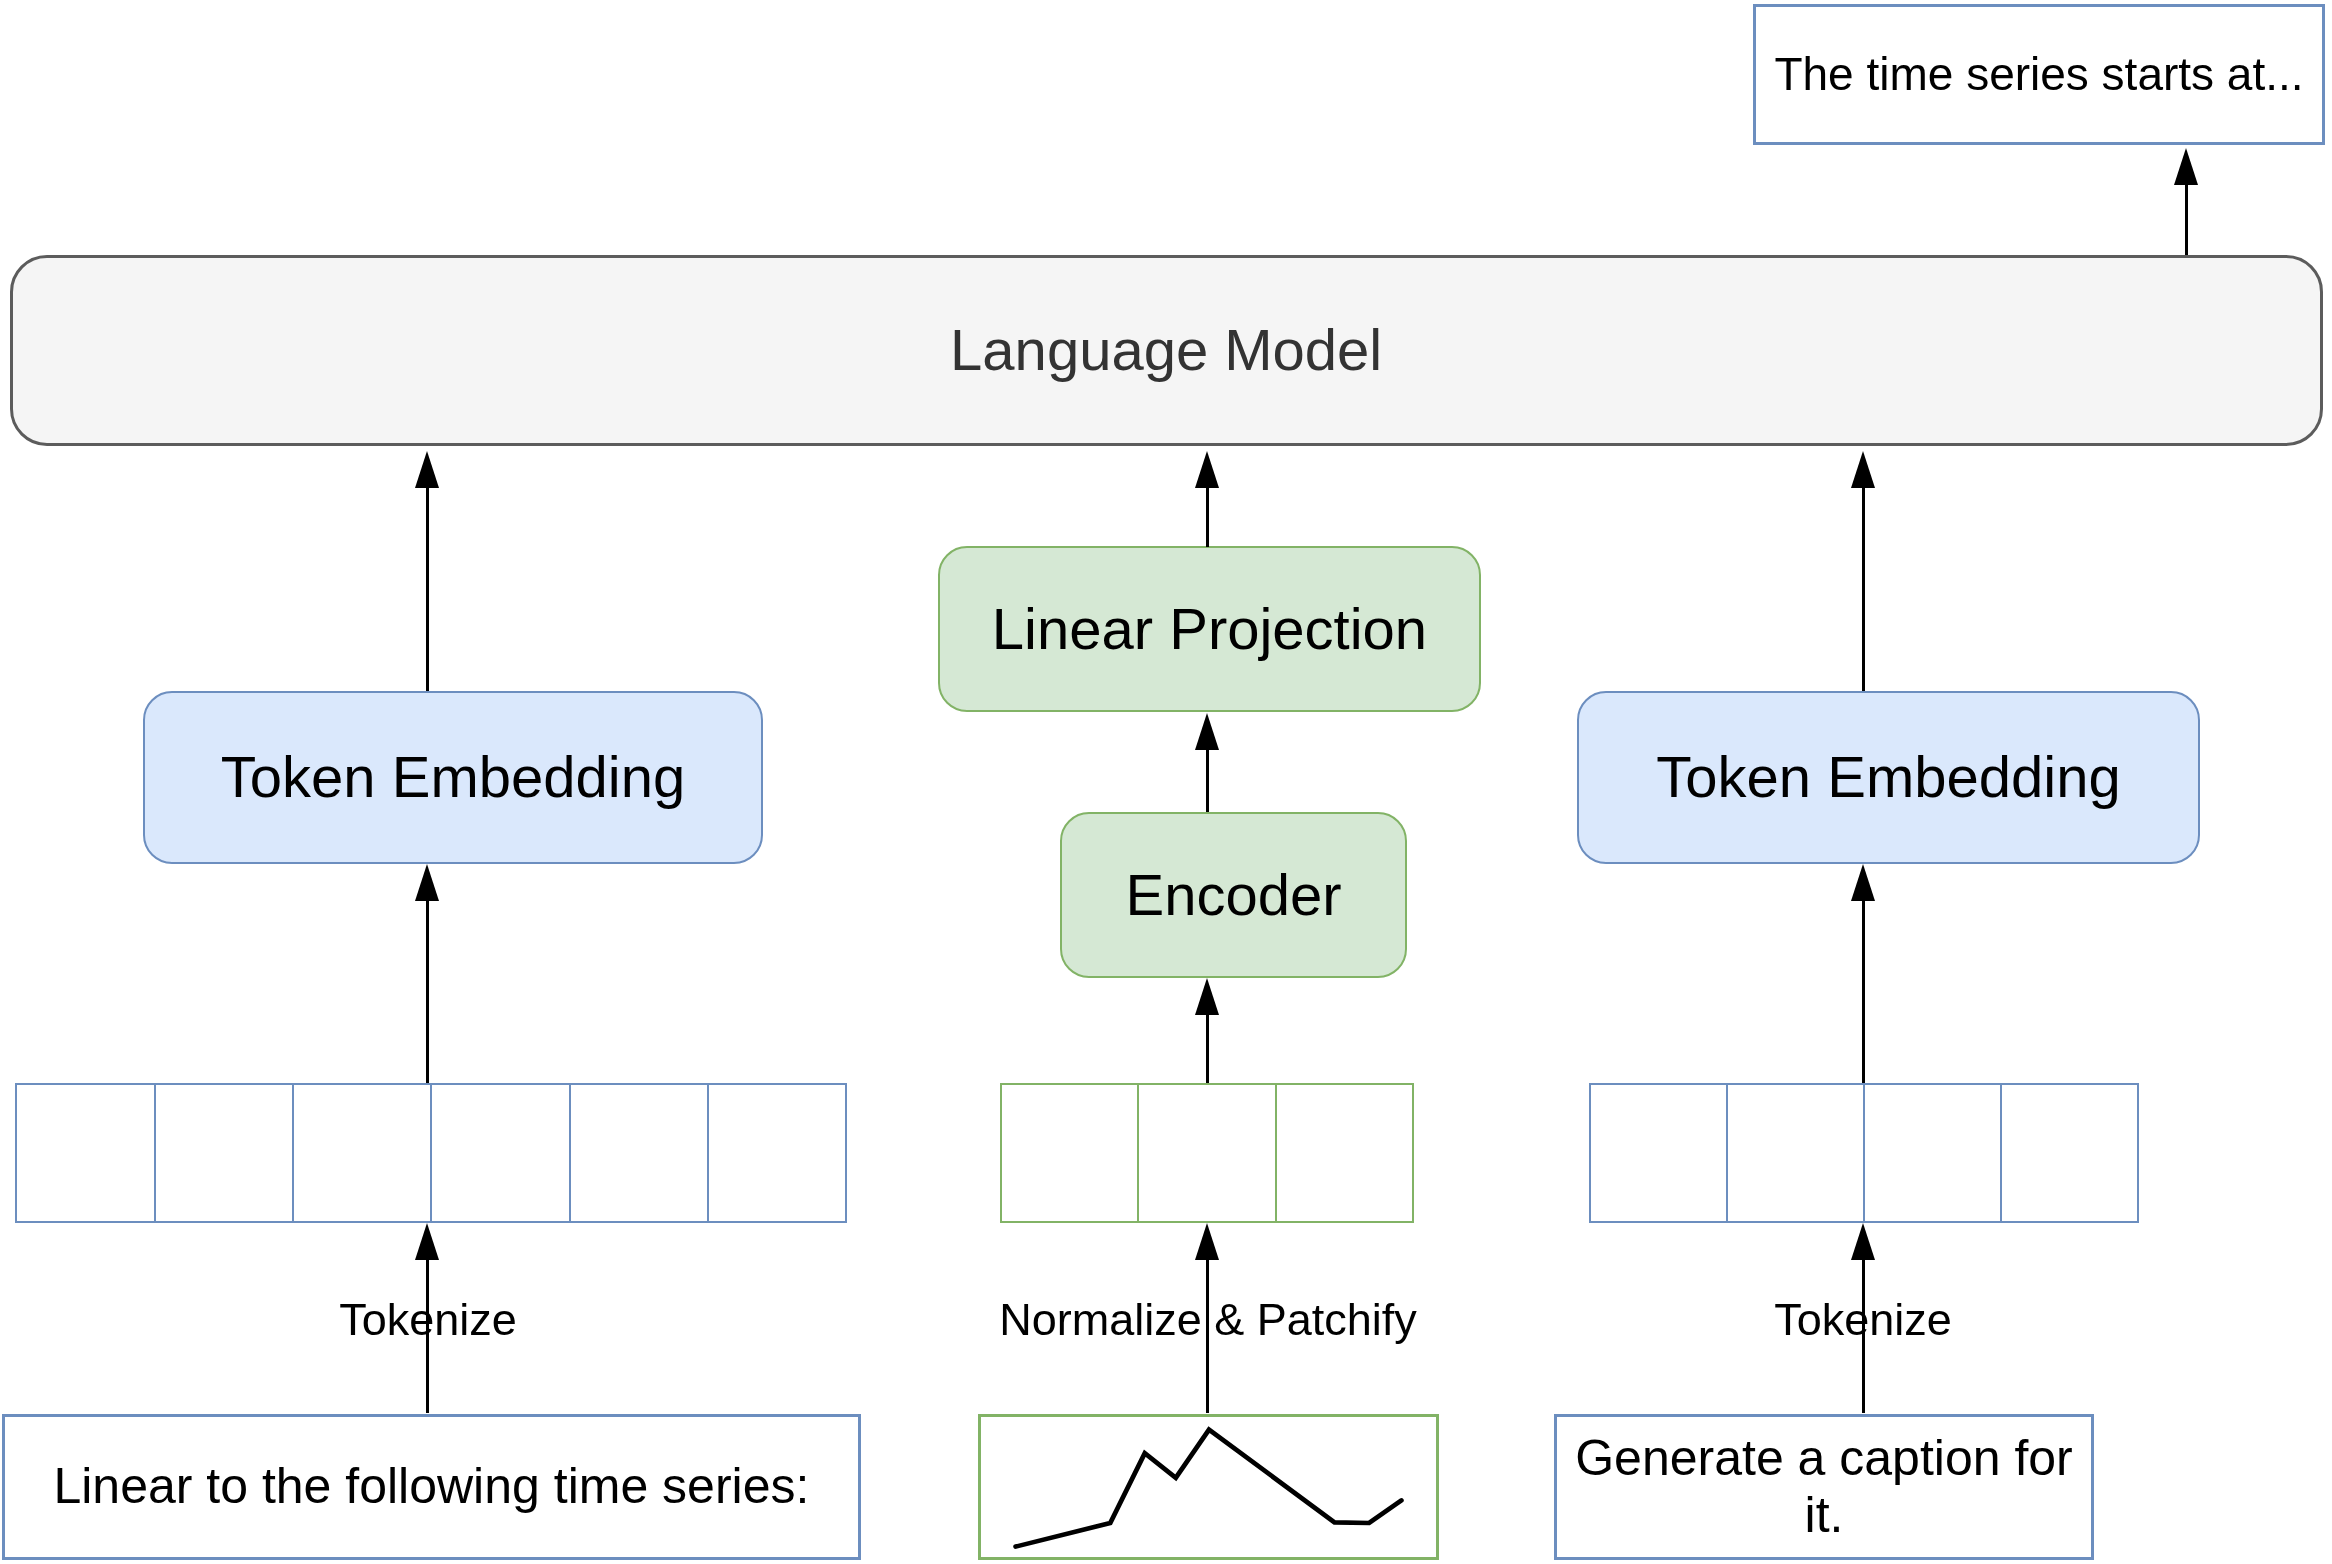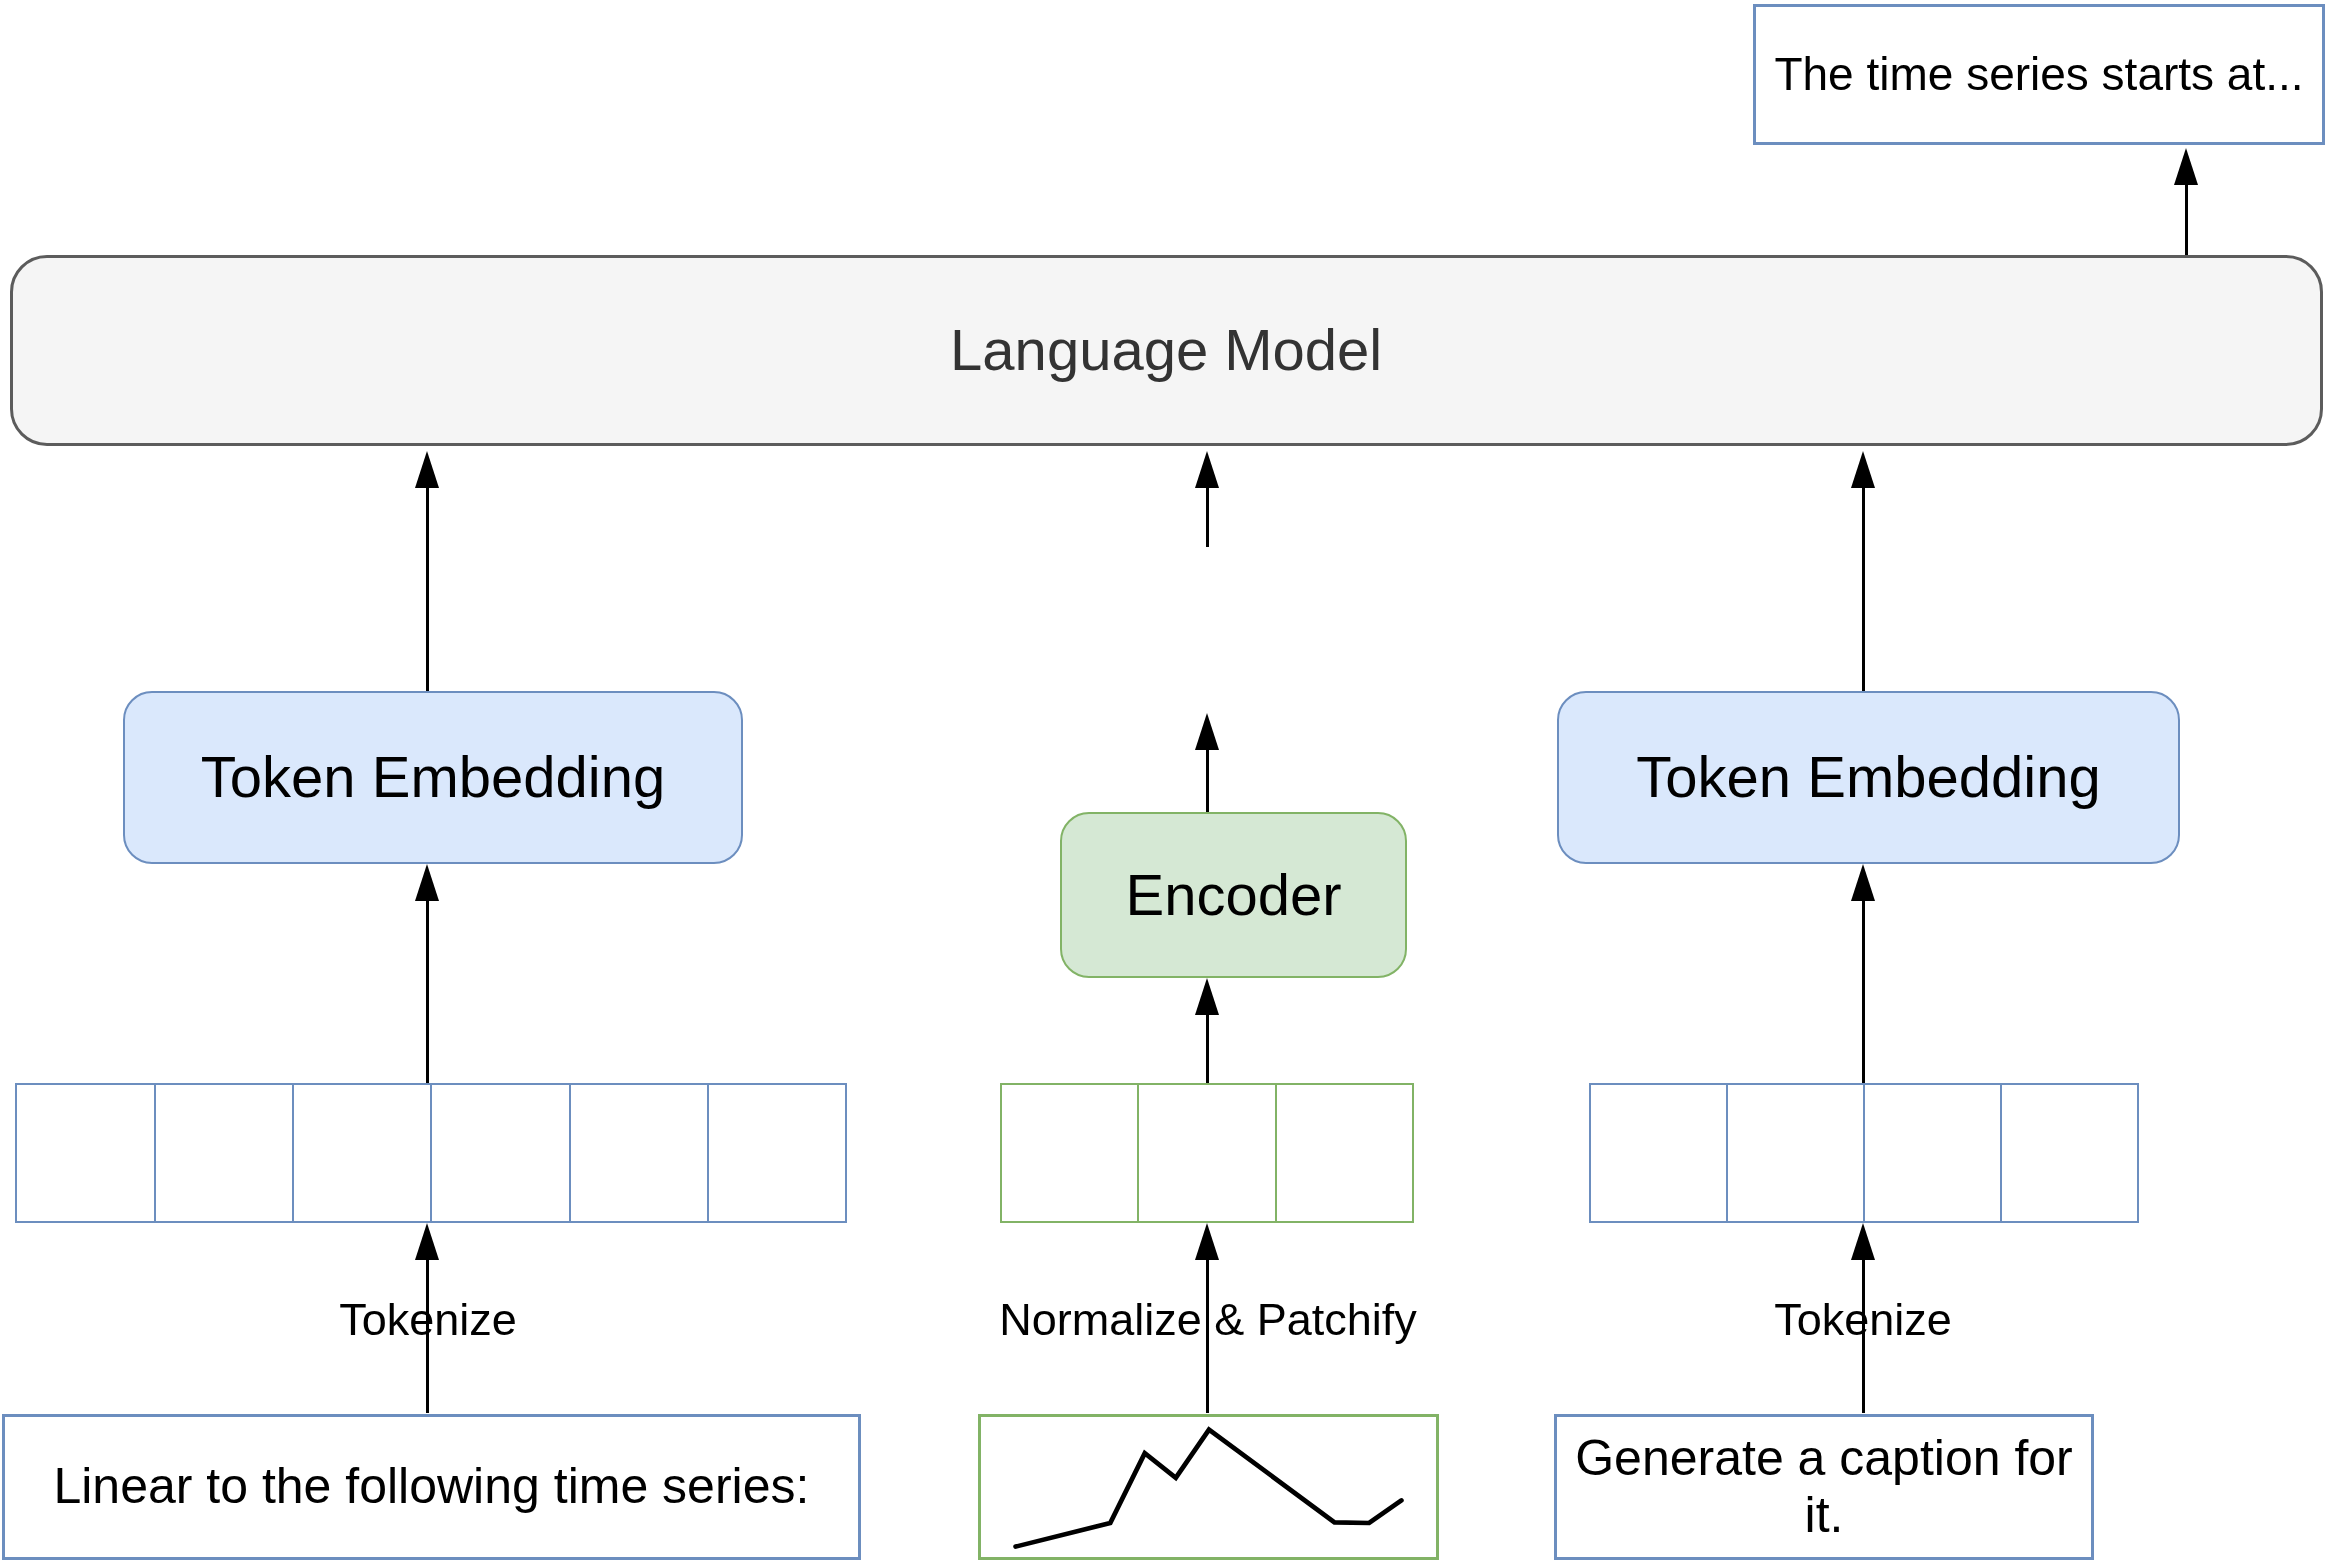--- a/index.html
+++ b/index.html
@@ -9,21 +9,21 @@
     --arrow:#000000; --ink:#000000; --lm-ink:#333333;
   }
   *{box-sizing:border-box; margin:0; padding:0;}
   html,body{background:#ffffff;}
   body{font-family:"Liberation Sans", sans-serif; color:var(--ink);}
   #canvas{position:relative; width:2333px; height:1564px; background:#ffffff; overflow:hidden;}
 
   .box{position:absolute; display:flex; align-items:center; justify-content:center;
        text-align:center; background:#ffffff; line-height:1.15;}
   .rounded{border-radius:29px;}
-  .blue-node{background:var(--blue-fill); border:2.9px solid var(--blue-border); font-size:58px;}
+  .blue-node{background:var(--blue-fill); border:2.9px solid var(--blue-border); font-size:58px;margin-left:20px;}
   .green-node{background:var(--green-fill); border:2.9px solid var(--green-border); font-size:58px;}
   .lm-node{background:var(--gray-fill); border:3.9px solid var(--gray-border);
            border-radius:37px; font-size:58px; color:var(--lm-ink);}
   .text-node-blue{border:3.9px solid var(--blue-border); font-size:50px;}
   .text-node-green{border:3.9px solid var(--green-border);}
   .output-node{border:3.9px solid var(--blue-border); font-size:46px;}
 
   .cells-row{position:absolute; display:flex; background:#ffffff;}
   .cells-row.blue{border:2.9px solid var(--blue-border);}
   .cells-row.green{border:2.9px solid var(--green-border);}
@@ -52,20 +52,23 @@
   </div>
 
   <div class="box lm-node" style="left:9.7px; top:255px; width:2313px; height:191px;">
     <span>Language Model</span>
   </div>
 
   <div class="box blue-node rounded" style="left:123px; top:691px; width:620px; height:173px;">
     <span>Token Embedding</span>
   </div>
 
+  <div class="box green-node rounded" style="left:938px; top:546px; width:543px; height:166px;">
+    <span>Linear Projection</span>
+  </div>
 
   <div class="box green-node rounded" style="left:1060px; top:812px; width:347px; height:166px;">
     <span>Encoder</span>
   </div>
 
   <div class="box blue-node rounded" style="left:1557px; top:691px; width:623px; height:173px;">
     <span>Token Embedding</span>
   </div>
 
   <div class="cells-row blue" style="left:15.4px; top:1083px; width:832px; height:140px;">

